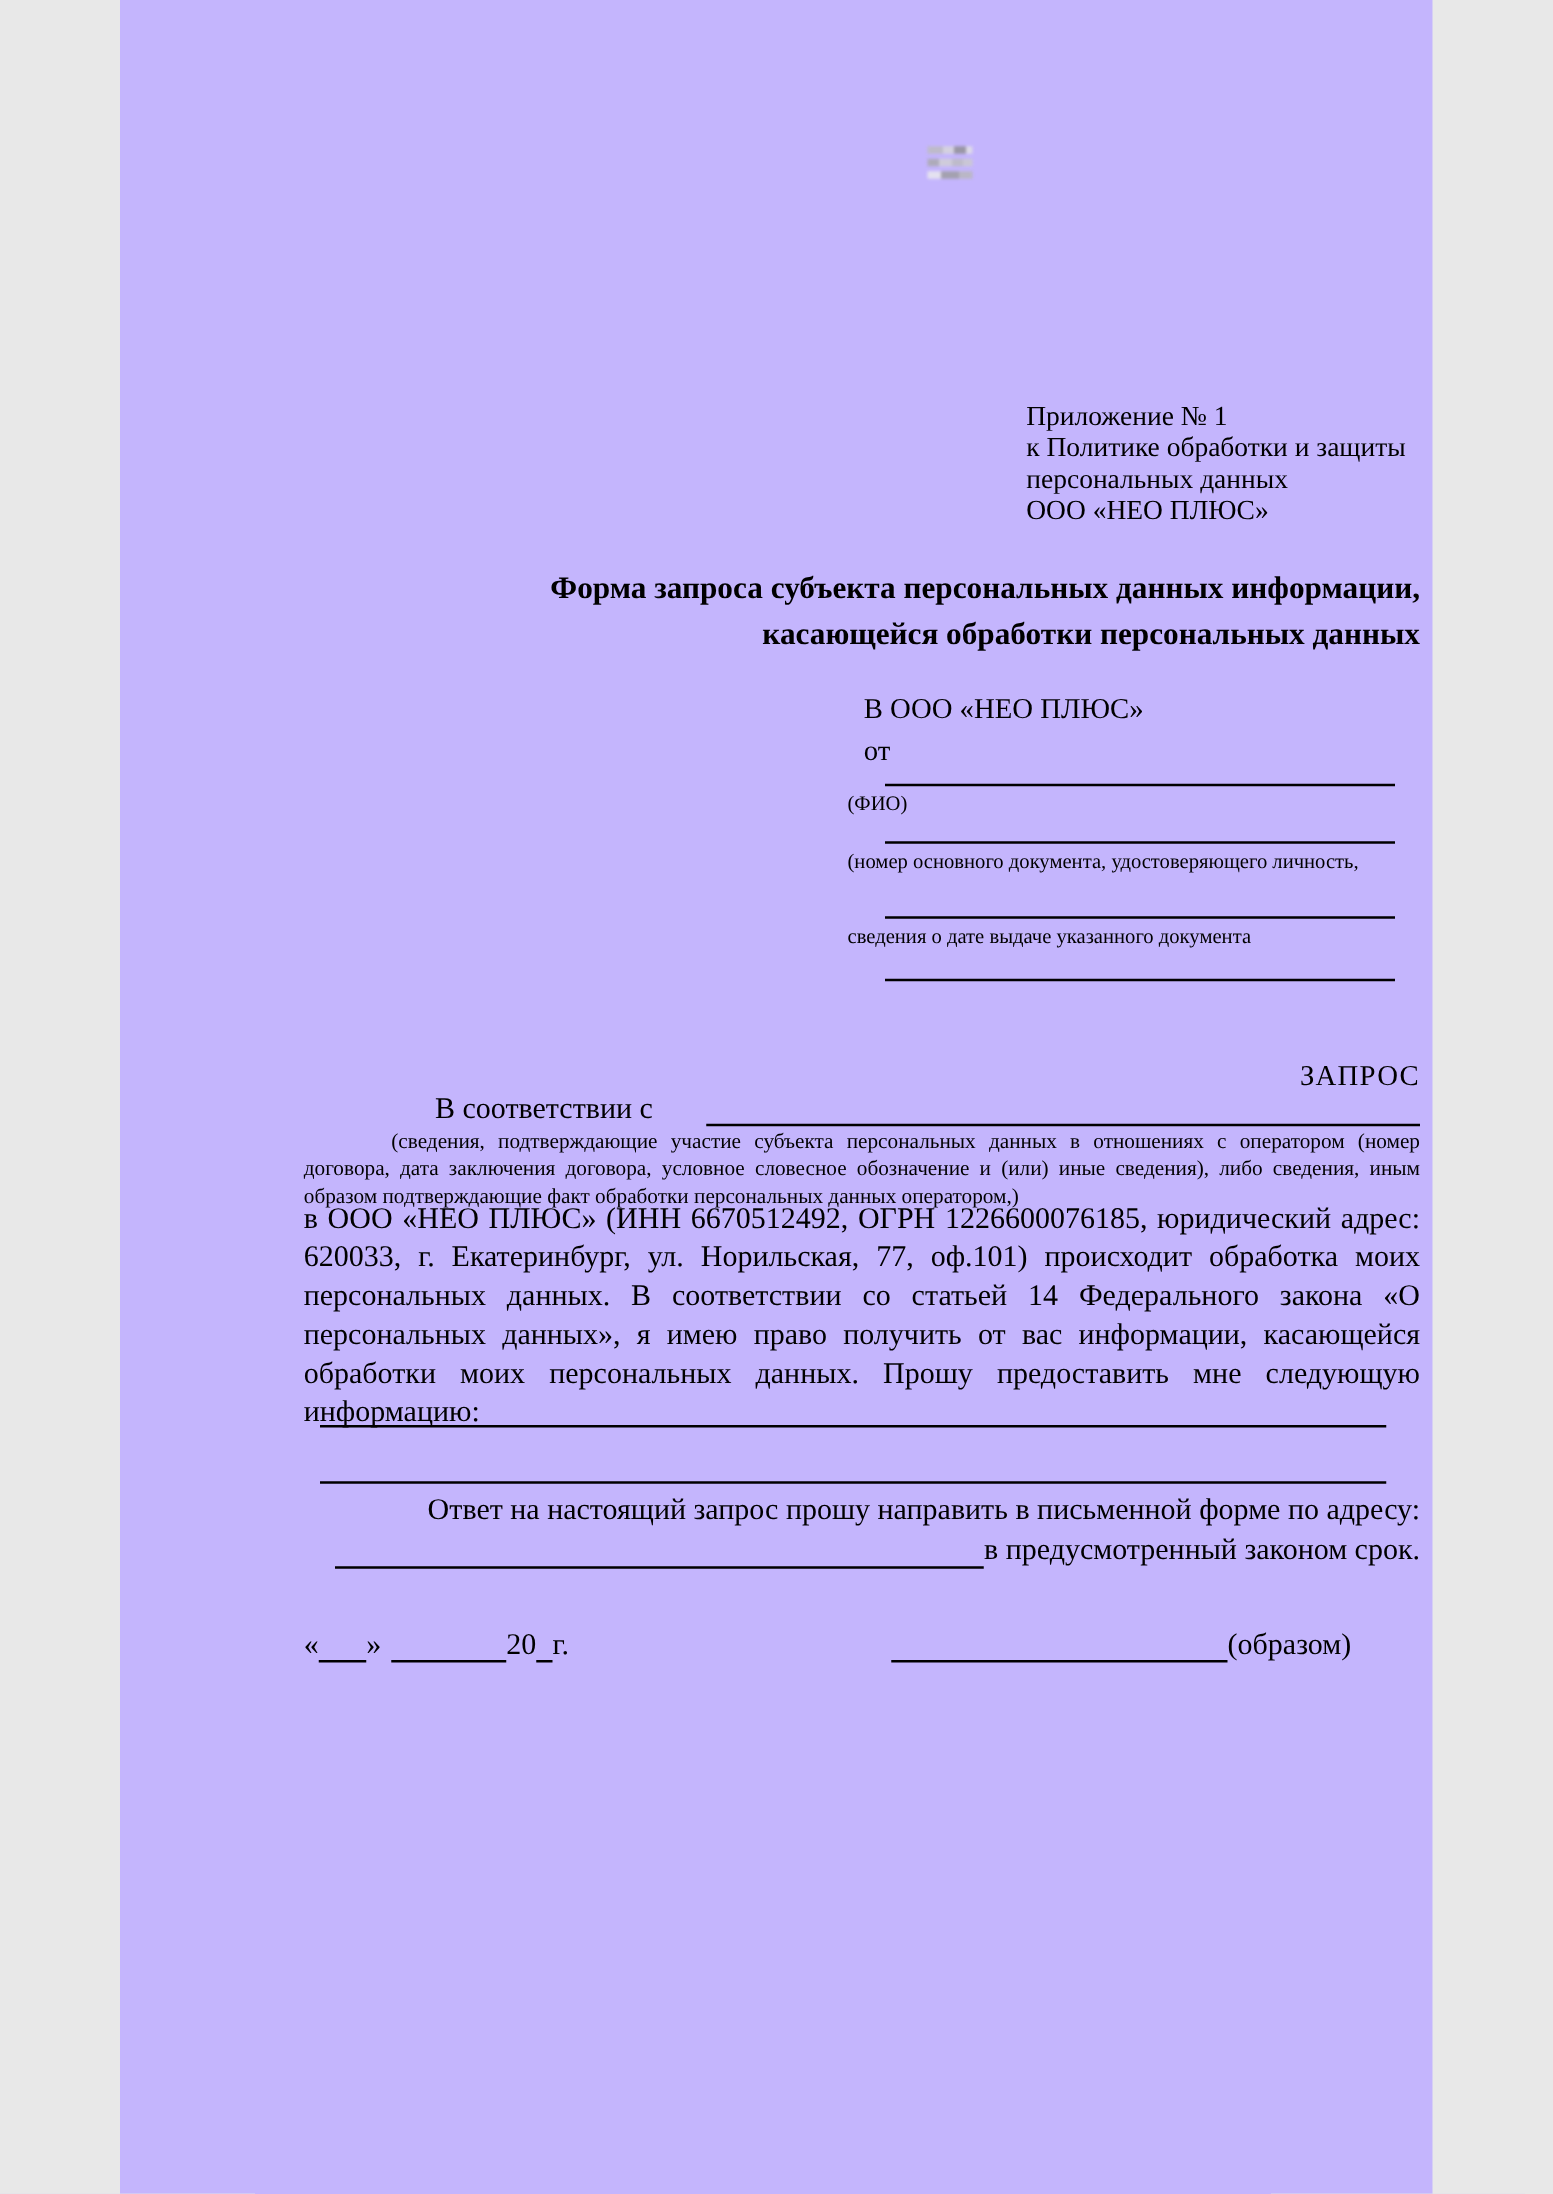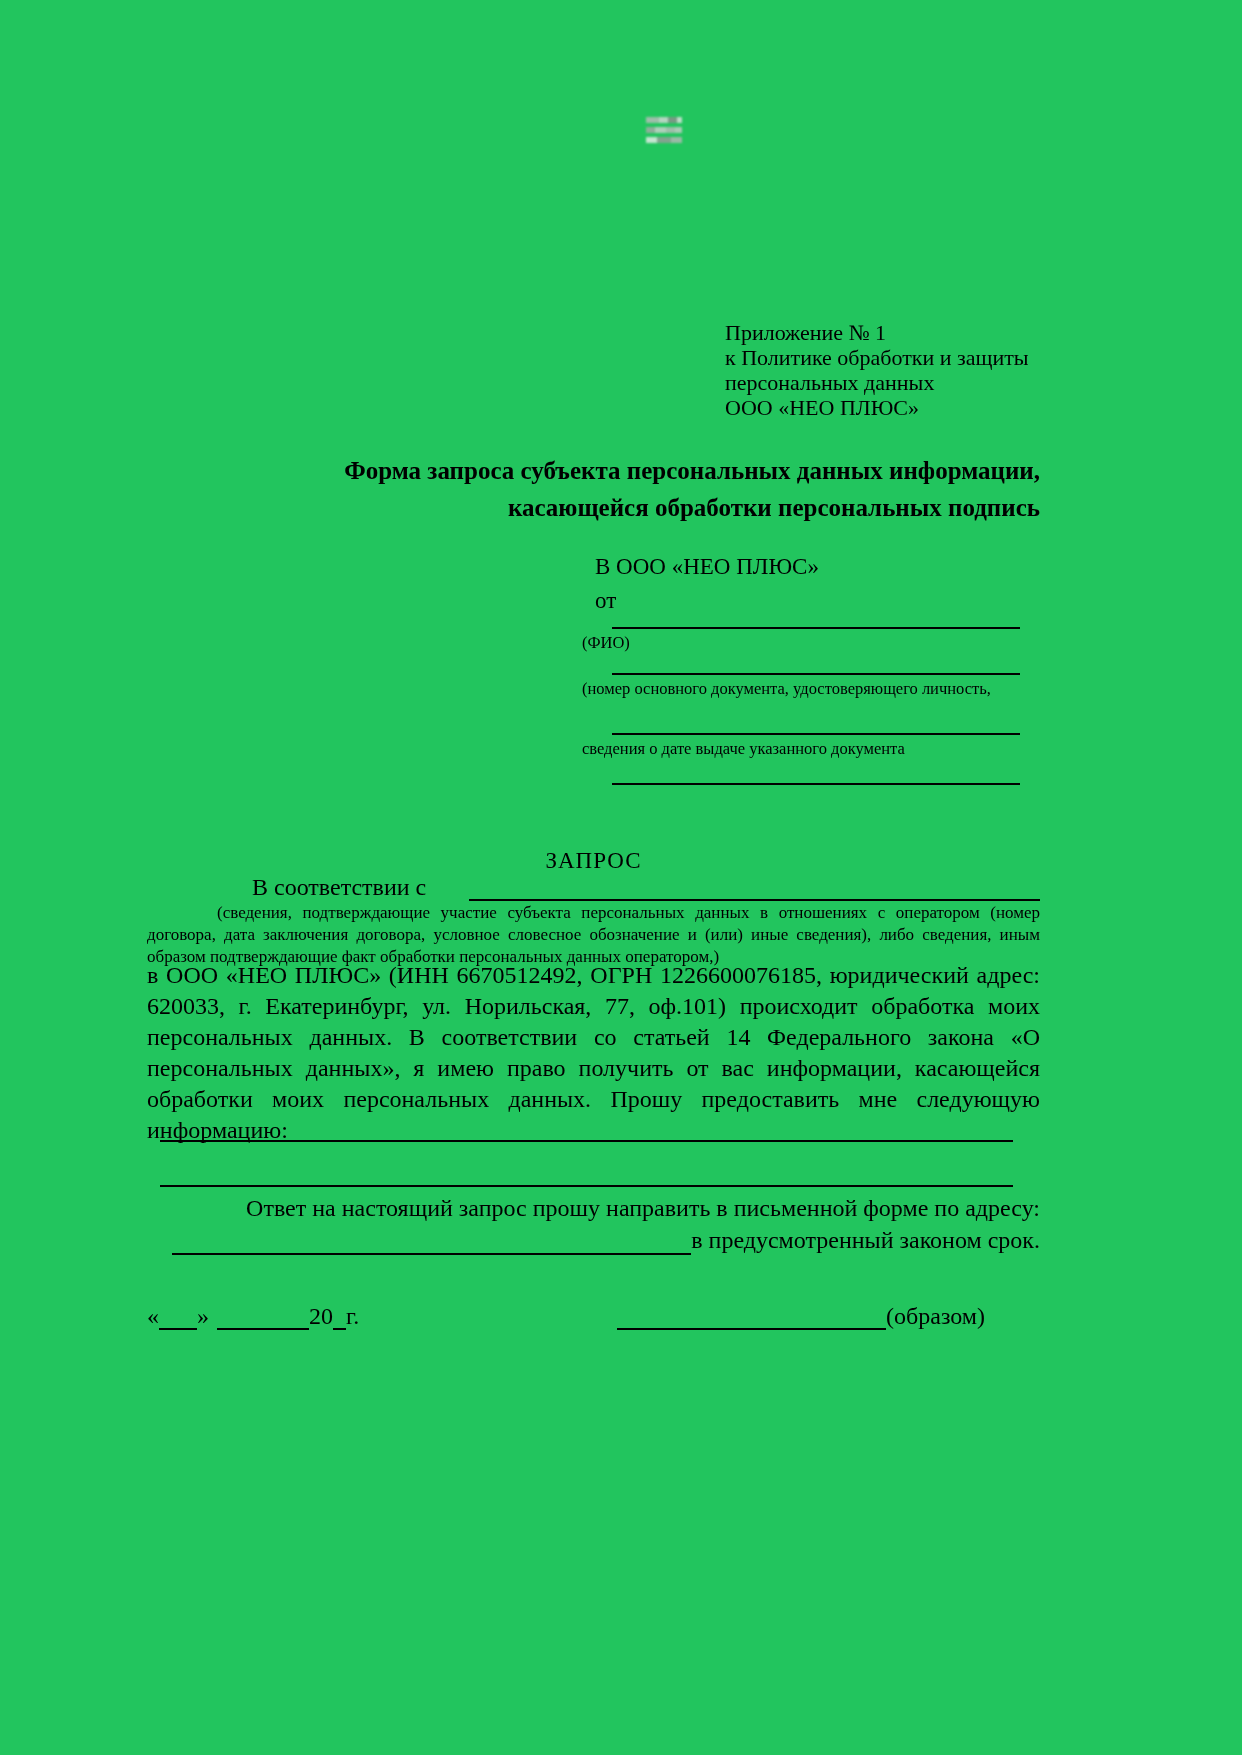--- a/index.html
+++ b/index.html
@@ -1,20 +1,20 @@
 <!DOCTYPE html>
 <html lang="ru"><head>
 <meta charset="utf-8">
 <style>
   html,body{margin:0;padding:0;background:#e8e8e8;}
   .page{
     position:relative;
-    width:1242px;height:1755px;
+    width:1050px;height:1755px;
     margin:0 auto;
-    background:#22c55e;
+    background:#c4b5fd;
     font-family:"Liberation Serif","DejaVu Serif",serif;
     color:#000;
     overflow:hidden;
   }
   
   .logo{position:absolute;left:646px;top:117px;width:36px;height:26px;
     display:flex;flex-direction:column;justify-content:space-between;
     filter:blur(1.2px);opacity:.8;}
   .logo .bar{height:6px;}
   .logo .b1{background:linear-gradient(90deg,#bdbdbd 0 35%,#d9d9d9 35% 60%,#8f8f8f 60% 85%,#e3e3e3 85%);}
@@ -26,21 +26,21 @@
     text-align:right;font-weight:bold;font-size:25px;line-height:37px;}
 
   .addr-to{position:absolute;left:595px;top:554px;font-size:23px;}
   .addr-from{position:absolute;left:595px;top:588px;font-size:23px;}
 
   .addr-fields{position:absolute;left:612px;top:600px;width:408px;height:225px;}
   .addr-fields .field-line{position:absolute;left:0;width:408px;border-top:2px solid #000;}
   .addr-fields .field-cap{position:absolute;left:-30px;width:468px;text-align:left;
     font-size:16.5px;line-height:19px;white-space:nowrap;}
 
-  .zapros{position:absolute;left:147px;top:848px;width:893px;text-align:center;
+  .zapros{position:absolute;left:147px;top:848px;width:893px;text-align:right;
     font-size:23px;letter-spacing:1px;}
 
   .accordance{position:absolute;left:147px;top:874px;width:893px;display:flex;
     align-items:flex-end;font-size:24px;line-height:27px;gap:35px;}
   .accordance .indent{width:70px;flex:none;}
   .accordance .lbl{flex:none;white-space:nowrap;padding-right:8px;}
   .fill-line{border-bottom:2px solid #000;}
   .accordance .fill-line{flex:1;height:24px;}
 
   .fine-print{position:absolute;left:147px;top:902px;width:893px;
@@ -84,21 +84,21 @@
 
   <div class="annex">
     <div>Приложение № 1</div>
     <div>к Политике обработки и защиты</div>
     <div>персональных данных</div>
     <div>ООО «НЕО ПЛЮС»</div>
   </div>
 
   <div class="doc-title">
     <div>Форма запроса субъекта персональных данных информации,</div>
-    <div>касающейся обработки персональных подпись</div>
+    <div>касающейся обработки персональных данных</div>
   </div>
 
   <div class="addr-to">В ООО «НЕО ПЛЮС»</div>
   <div class="addr-from">от</div>
 
   <div class="addr-fields">
     <div class="field-line" style="top:27px"></div>
     <div class="field-cap" style="top:33px">(ФИО)</div>
 
     <div class="field-line" style="top:73px"></div>

